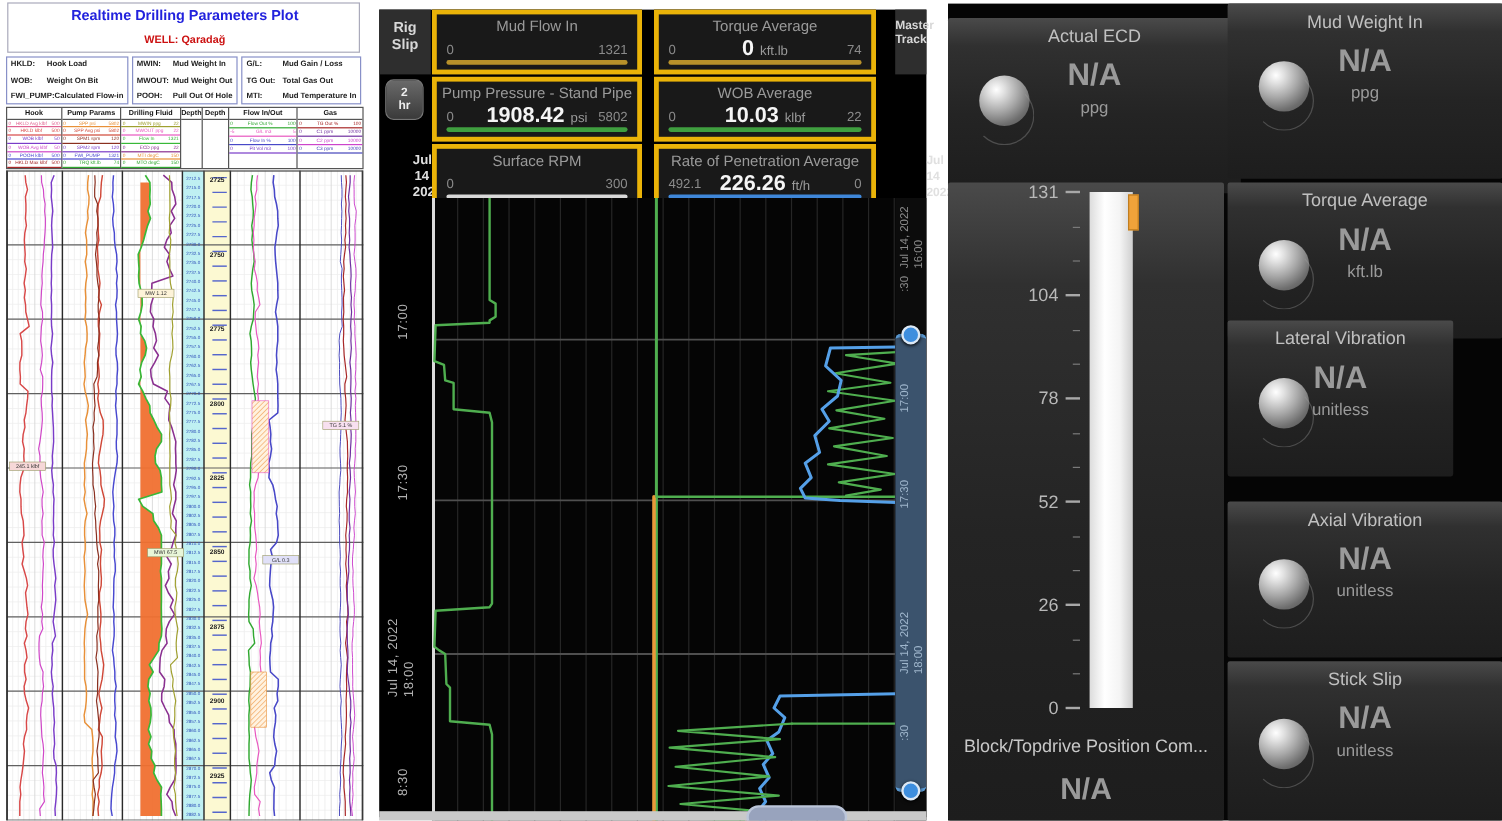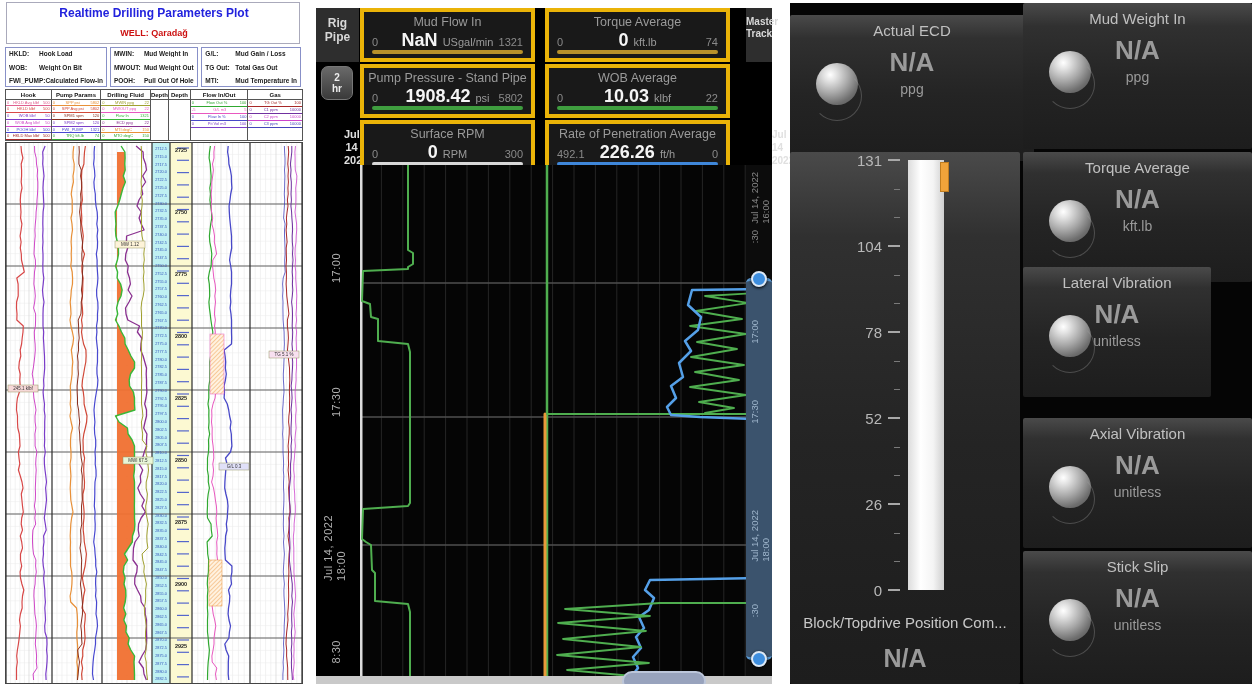--- a/index.html
+++ b/index.html
@@ -541,21 +541,21 @@
         <rect x="214" y="321" width="30" height="7" fill="#e0e0f8" stroke="#996" stroke-width="0.5"></rect>
         <text x="229" y="326" font-size="4.5" fill="#333" text-anchor="middle">G/L 0.3</text>
         <rect x="264" y="209" width="30" height="7" fill="#f8e0f0" stroke="#996" stroke-width="0.5"></rect>
         <text x="279" y="214" font-size="4.5" fill="#333" text-anchor="middle">TG 5.1 %</text>
       </svg>
   </div>
 
   <div class="a panel-mid">
     <div class="a mid-sidehead rigtime">
       <div>Rig</div>
-      <div>Pipe</div>
+      <div>Slip</div>
     </div>
     <div class="a mid-sidehead mastertrack">
       <div>Master</div>
       <div>Track</div>
     </div>
     <div class="a hrbtn">
       <div>2</div>
       <div>hr</div>
     </div>
     <div class="a middate dleft">
@@ -565,21 +565,20 @@
     <div class="a middate dright">
       <div>Jul 14</div>
       <div>2022</div>
     </div>
 
     <div id="gauges">
         <div class="a gcell" style="left: 44px; top: 0px; width: 175px; height: 54px;">
           <div class="gtitle">Mud Flow In</div>
           <div class="gmin">0</div>
           <div class="gmax">1321</div>
-          <div class="gval">NaN <span class="gunit">USgal/min</span></div>
           <div class="gbar" style="background: rgb(184, 145, 42);"></div>
         </div>
         <div class="a gcell" style="left: 229px; top: 0px; width: 185px; height: 54px;">
           <div class="gtitle">Torque Average</div>
           <div class="gmin">0</div>
           <div class="gmax">74</div>
           <div class="gval">0 <span class="gunit">kft.lb</span></div>
           <div class="gbar" style="background: rgb(184, 145, 42);"></div>
         </div>
         <div class="a gcell" style="left: 44px; top: 56px; width: 175px; height: 54px;">
@@ -593,21 +592,20 @@
           <div class="gtitle">WOB Average</div>
           <div class="gmin">0</div>
           <div class="gmax">22</div>
           <div class="gval">10.03 <span class="gunit">klbf</span></div>
           <div class="gbar" style="background: rgb(63, 158, 63);"></div>
         </div>
         <div class="a gcell" style="left: 44px; top: 112px; width: 175px; height: 54px;">
           <div class="gtitle">Surface RPM</div>
           <div class="gmin">0</div>
           <div class="gmax">300</div>
-          <div class="gval">0 <span class="gunit">RPM</span></div>
           <div class="gbar" style="background: rgb(216, 216, 216);"></div>
         </div>
         <div class="a gcell" style="left: 229px; top: 112px; width: 185px; height: 54px;">
           <div class="gtitle">Rate of Penetration Average</div>
           <div class="gmin">492.1</div>
           <div class="gmax">0</div>
           <div class="gval">226.26 <span class="gunit">ft/h</span></div>
           <div class="gbar" style="background: rgb(63, 135, 217);"></div>
         </div>
       </div>

